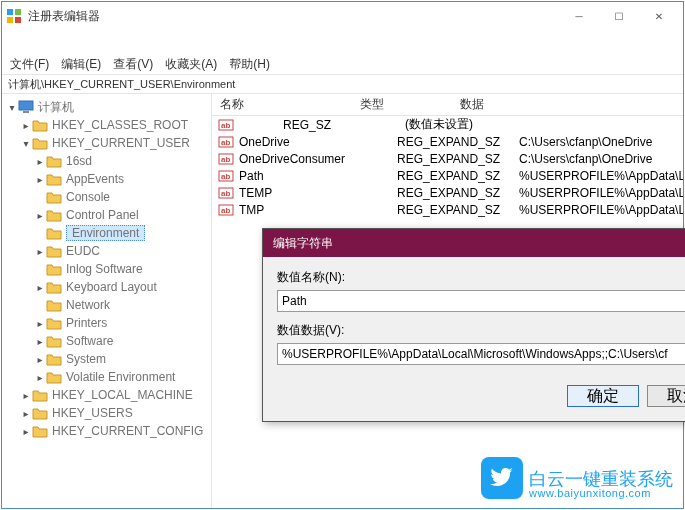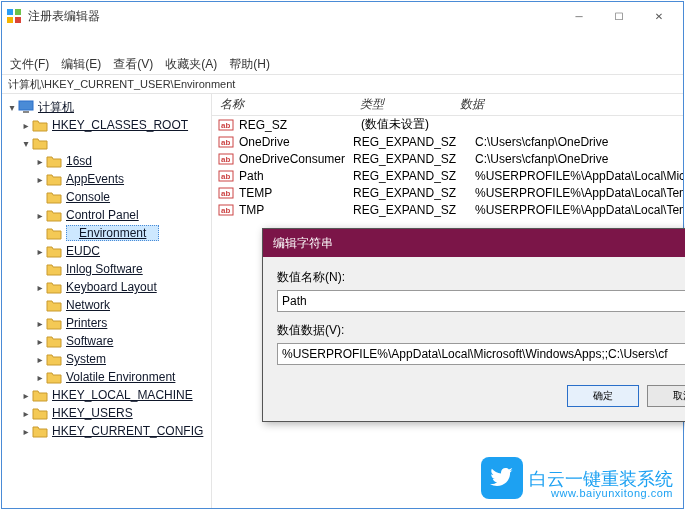--- a/index.html
+++ b/index.html
@@ -18,54 +18,54 @@
 
 .addressbar { height: 20px; border-top: 1px solid #e5e5e5; border-bottom: 1px solid #e5e5e5; background: #fff; font-size: 11px; padding: 2px 6px; color: #333; margin-top: 24px; }
 
 .content { flex: 1; display: flex; overflow: hidden; }
 
 .tree-pane { width: 210px; border-right: 1px solid #e5e5e5; overflow: auto; padding: 4px 2px; font-size: 12px; }
 .tree-node { display: flex; align-items: center; height: 18px; white-space: nowrap; }
 .tree-node .caret { width: 12px; text-align: center; color: #555; font-size: 10px; }
 .tree-node .folder { width: 16px; height: 14px; margin-right: 4px; }
 .tree-node .pc { width: 16px; height: 14px; margin-right: 4px; }
-.tree-node .label { color: #0f172a; text-decoration: underline; }
-.tree-node.selected .label { background: #cde8ff; border: 1px dotted #4a8bd6; padding: 0 12px; }
+.tree-node .label { color: #737373; }
+.tree-node.selected .label { background: #cde8ff; border: 1px dotted #4a8bd6; padding: 0 5px; }
 .indent-0 { padding-left: 2px; }
 .indent-1 { padding-left: 16px; }
 .indent-2 { padding-left: 30px; }
 
 .list-pane { flex: 1; overflow: auto; }
 .list-header { display: flex; height: 22px; border-bottom: 1px solid #e5e5e5; font-size: 12px; color: #333; }
-.list-header div { padding: 2px 8px; border-right: 1px solid transparent; font-style: italic; }
+.list-header div { padding: 2px 8px; border-right: 1px solid transparent; }
 .col-name { width: 140px; }
 .col-type { width: 100px; }
 .col-data { flex: 1; }
 .list-body { font-size: 12px; }
 .list-row { display: flex; height: 17px; align-items: center; }
 .list-row .icon { width: 17px; height: 14px; margin: 0 4px 0 6px; }
 .list-row .name { width: 114px; }
-.list-row .type { width: 100px; }
+.list-row .type { width: 100px; margin-left: 44px; }
 .list-row .data { flex: 1; white-space: nowrap; overflow: hidden; margin-left: 22px; }
 
 .dialog { position: absolute; left: 262px; top: 228px; width: 472px; background: #f0f0f0; border: 1px solid #555; box-shadow: 2px 2px 8px rgba(0,0,0,0.3); }
 .dialog-title { height: 28px; background: #7b1548; color: #fff; display: flex; align-items: center; padding: 0 10px; font-size: 12px; }
 .dialog-title .t { flex: 1; }
 .dialog-title .close { font-size: 14px; }
 .dialog-body { padding: 12px 14px 10px; font-size: 12px; }
 .dialog-body label { display: block; margin-bottom: 4px; color: #000; }
 .dialog-body input { width: 100%; height: 22px; border: 1px solid #999; background: #fff; padding: 0 4px; font-size: 12px; margin-bottom: 10px; }
 .dialog-buttons { display: flex; justify-content: flex-end; gap: 8px; padding: 0 14px 14px; }
-.dialog-buttons button { width: 72px; height: 22px; font-size: 10px; border: 1px solid #888; background: #e8e8e8; }
+.dialog-buttons button { width: 72px; height: 22px; font-size: 16px; border: 1px solid #888; background: #e8e8e8; }
 .dialog-buttons button.primary { border: 1px solid #2a6fc9; background: #e6f0fb; }
 
 .watermark { position: absolute; right: 12px; bottom: 10px; display: flex; align-items: center; gap: 6px; }
 .watermark .logo { width: 42px; height: 42px; background: #1da1f2; border-radius: 8px; display: flex; align-items: center; justify-content: center; color: #fff; font-size: 20px; }
 .watermark .wt { color: #1da1f2; font-size: 18px; font-weight: 500; line-height: 1.05; margin-top: 14px; }
-.watermark .wt small { color: #1da1f2; font-size: 11px; display: block; letter-spacing: 0.5px; text-align: right; }
+.watermark .wt small { color: #1da1f2; font-size: 11px; display: block; letter-spacing: 0.5px; }
 
 svg { display: block; }
 </style>
 </head>
 <body>
 
 <div class="window">
 
   <div class="titlebar">
     <span class="app-icon">
@@ -116,20 +116,21 @@
           </span>
           <span class="label">HKEY_CLASSES_ROOT</span>
         </div>
       <div class="tree-node indent-1">
           <span class="caret">▾</span>
           <span class="folder">
             <svg width="16" height="14" viewBox="0 0 16 14">
               <path d="M1 3 L6 3 L7 5 L15 5 L15 13 L1 13 Z" fill="#f4c955" stroke="#c99a2e"></path>
             </svg>
           </span>
+          <span class="label">HKEY_CURRENT_USER</span>
         </div>
       <div class="tree-node indent-2">
           <span class="caret">▸</span>
           <span class="folder">
             <svg width="16" height="14" viewBox="0 0 16 14">
               <path d="M1 3 L6 3 L7 5 L15 5 L15 13 L1 13 Z" fill="#f4c955" stroke="#c99a2e"></path>
             </svg>
           </span>
           <span class="label">16sd</span>
         </div>

